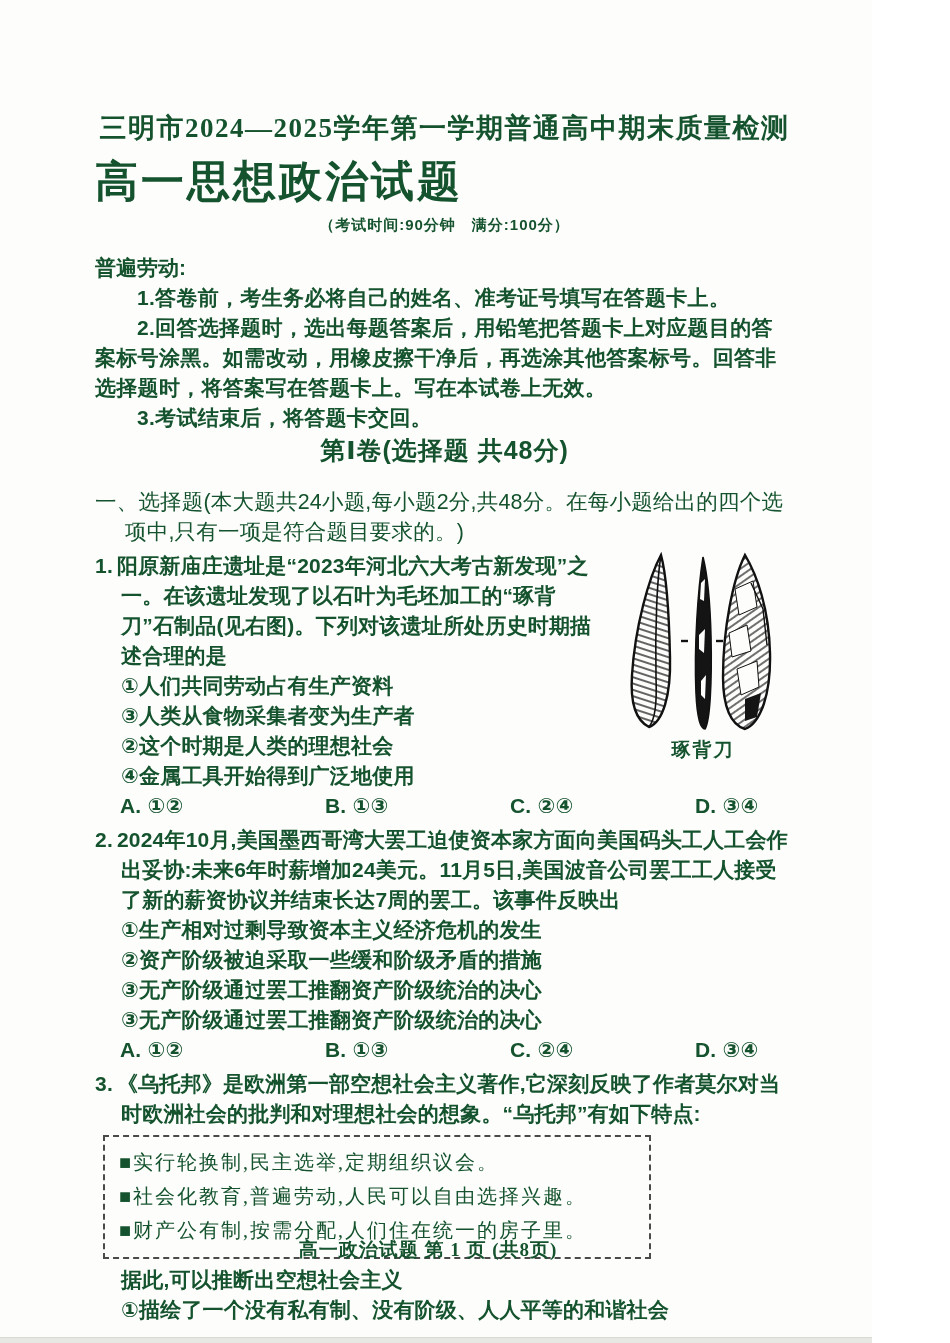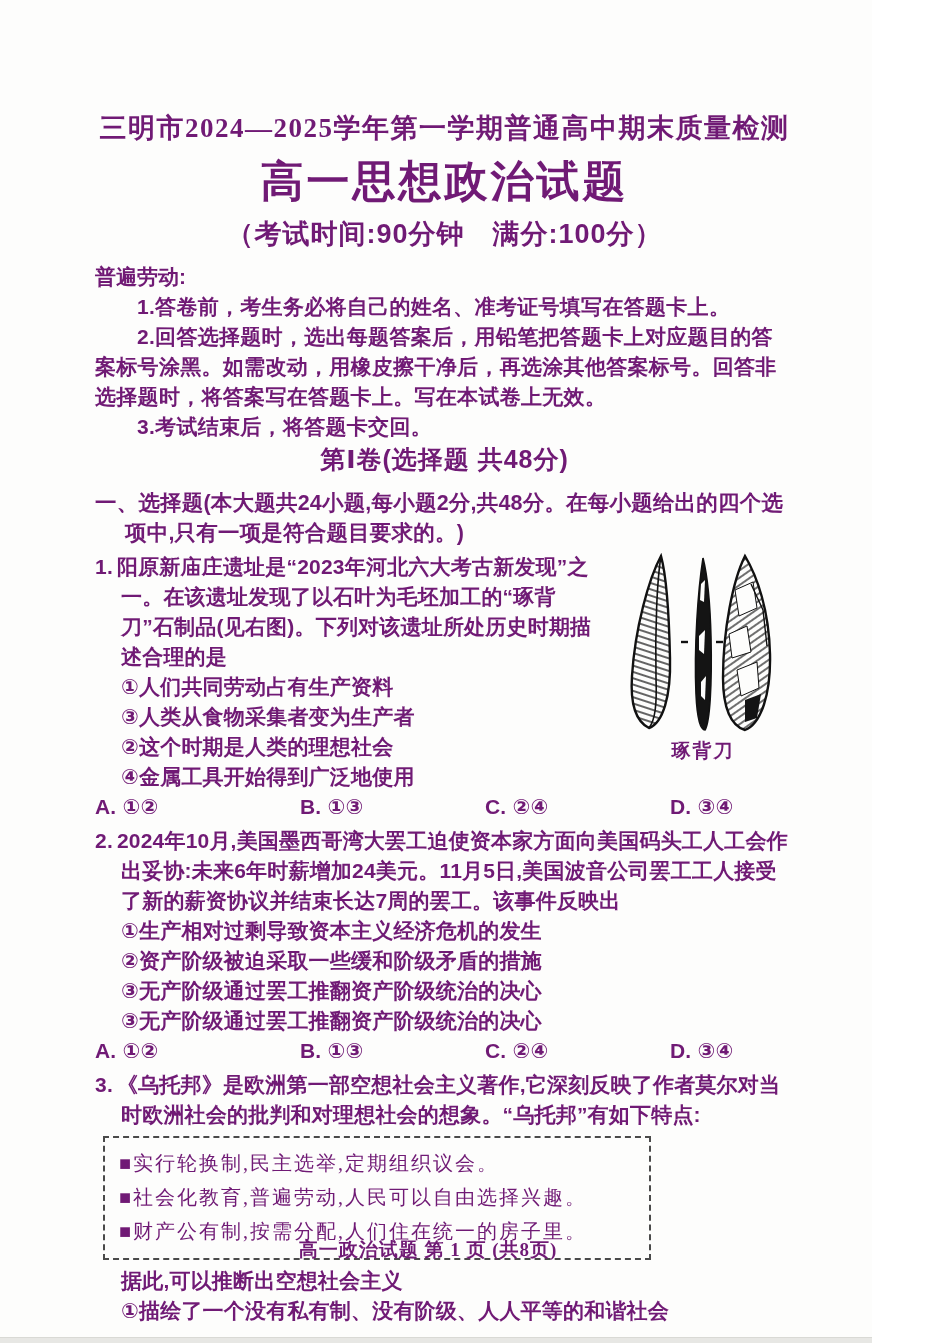--- a/index.html
+++ b/index.html
@@ -1,61 +1,61 @@
 <!DOCTYPE html>
 <html><head>
 <meta charset="utf-8">
 <style>
   * { margin:0; padding:0; box-sizing:border-box; }
   html,body { background:#ffffff; }
   .page {
     position:relative;
     width:872px; height:1343px;
     background:#fdfdfc;
-    color:#701a75;
+    color:#14532d;
     font-family:"Liberation Sans","DejaVu Sans",sans-serif;
     overflow:hidden;
   }
   .content { padding:110px 78px 0 95px; }
 
   .title-line1 {
     text-align:center; font-size:27px; font-weight:700;
     letter-spacing:1.5px; line-height:36px;
     font-family:"Liberation Serif","DejaVu Serif",serif;
   }
   .title-line2 {
-    text-align:center; font-size:43px; font-weight:700;
+    text-align:left; font-size:43px; font-weight:700;
     letter-spacing:3px; line-height:56px; margin-top:8px;
     font-family:"Liberation Serif","DejaVu Serif",serif;
   }
   .subtitle {
-    text-align:center; font-size:27px; font-weight:600;
-    line-height:30px; margin-top:9px; letter-spacing:1px;
+    text-align:center; font-size:15px; font-weight:600;
+    line-height:30px; letter-spacing:1px;
   }
 
   .notice { margin-top:13px; font-size:21px; font-weight:600; }
   .notice-heading { font-size:21px; font-weight:700; line-height:30px; }
   .notice p { line-height:30px; text-indent:2em; letter-spacing:0.3px; }
 
   .section-title {
     text-align:center; font-size:25px; font-weight:700;
     line-height:35px; letter-spacing:1px;
   }
   .section-instruction {
-    font-size:21.5px; font-weight:700; line-height:30px; margin-top:11px;
+    font-size:21.5px; font-weight:400; line-height:30px; margin-top:19px;
     padding-left:30px; text-indent:-30px; letter-spacing:0.2px;
   }
 
   .question { font-size:21px; font-weight:600; letter-spacing:0.2px; }
   .q-stem { line-height:30px; padding-left:26px; text-indent:-26px; margin-top:4px; }
   .q-num { padding-right:4px; }
   .q-items p { line-height:30px; margin-left:26px; }
   .q-options {
     display:grid; grid-template-columns:205px 185px 185px auto;
-    line-height:30px;
+    margin-left:25px; line-height:30px;
   }
 
   .q1-wrap { overflow:hidden; }
   .q-figure {
     float:right; width:178px; margin:2px 2px 0 14px; text-align:center;
   }
   .q-figure svg { display:block; margin:0 auto; }
   .figure-caption { font-size:19px; font-weight:700; margin-top:2px; letter-spacing:2px; }
 
   .utopia-box {

